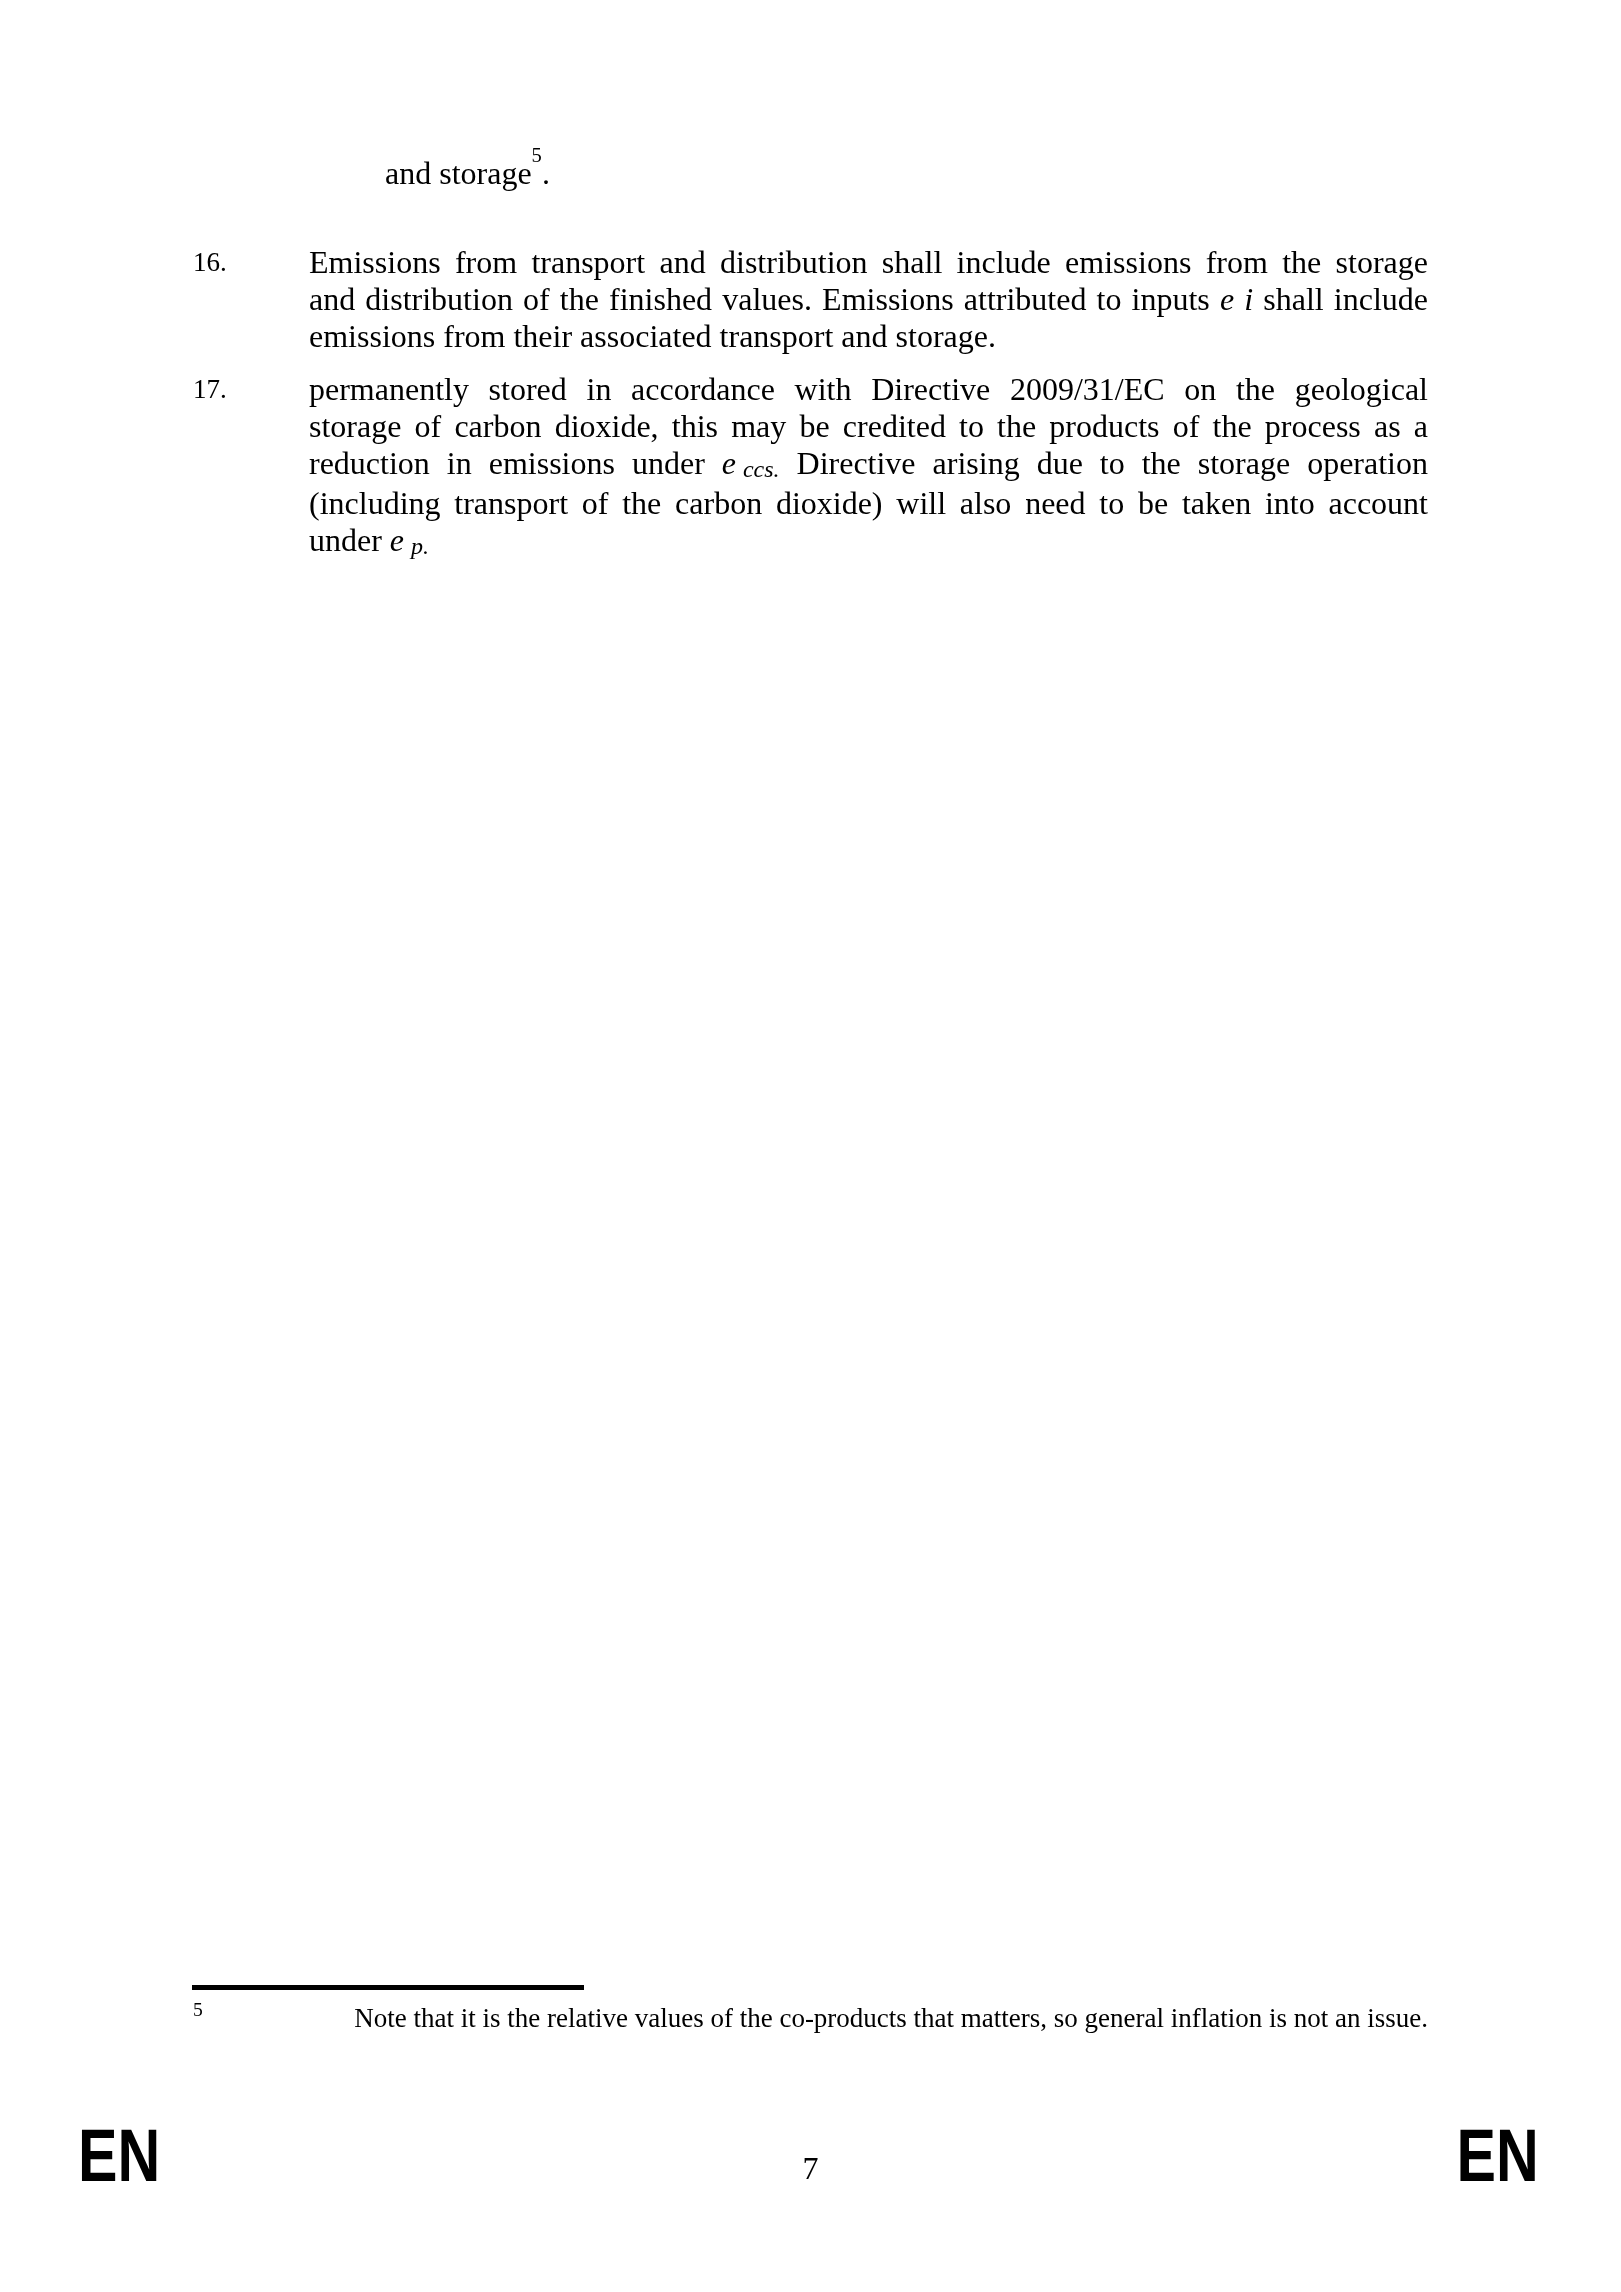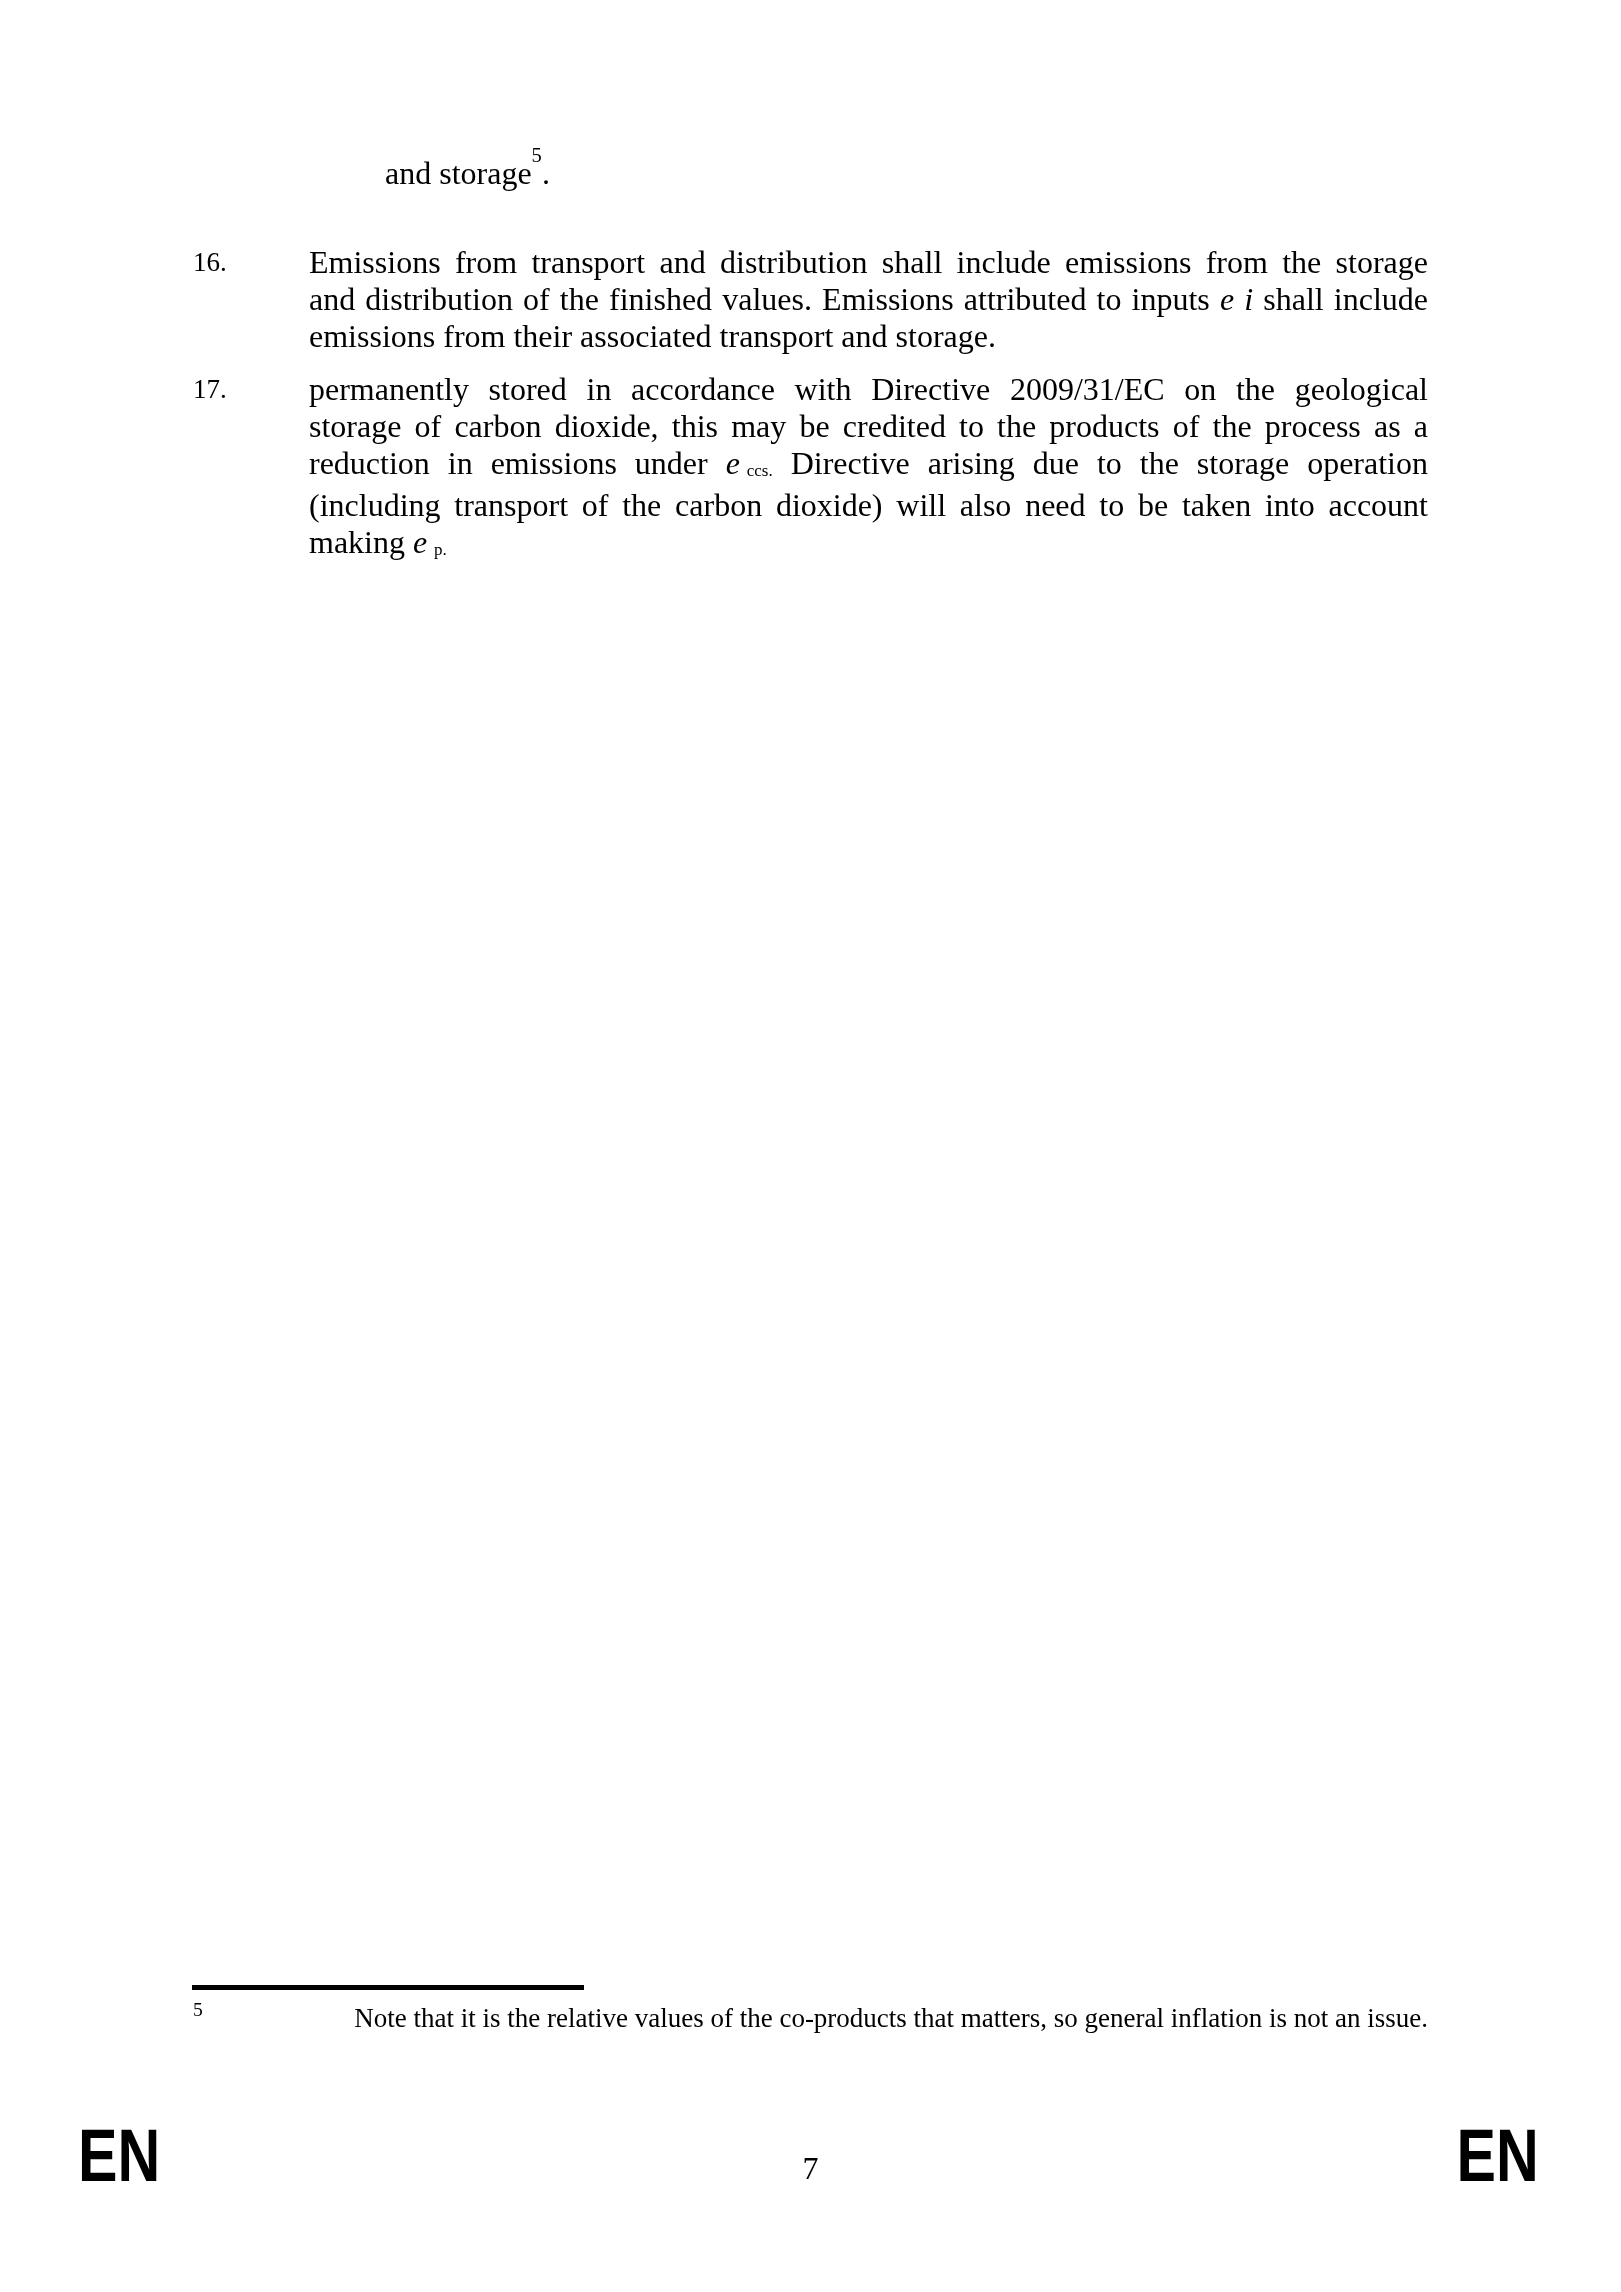--- a/index.html
+++ b/index.html
@@ -23,21 +23,22 @@
   
   .para-cont  { left: 385px; top: 155px;  width: 1043px; }
   .item16-num { left: 193px; top: 244px; }
   .item16-txt { left: 309px; top: 244px; width: 1119px; }
   .item17-num { left: 193px; top: 371px; }
   .item17-txt { left: 309px; top: 371px; width: 1119px; }
 
   
   .var { font-style: italic; }
   .var-sub {
-    font-size: 17px;
+    font-style: italic;
+    font-size: 24px;
     position: relative;
     top: 0.14em;
     margin-left: 6.9px;
   }
   sup.fn-ref {
     font-size: 20.6px;
     position: relative;
     top: -0.5em;
     line-height: 0;
   }
@@ -89,21 +90,21 @@
   <div class="jline">
     <span>storage of carbon dioxide, this may be credited to the products of the process as a</span>
   </div>
   <div class="jline">
     <span>reduction in emissions under </span><span class="var">e</span><span class="var-sub">ccs.</span><span> Directive arising due to the storage operation</span>
   </div>
   <div class="jline">
     <span>(including transport of the carbon dioxide) will also need to be taken into account</span>
   </div>
   <div class="lline">
-    <span>making </span><span class="var">e</span><span class="var-sub">p.</span>
+    <span>under </span><span class="var">e</span><span class="var-sub">p.</span>
   </div>
 </div>
 
 <div class="abs fn-rule"></div>
 <div class="abs fn-marker">5</div>
 <div class="abs fn-text">Note that it is the relative values of the co-products that matters, so general inflation is not an issue.</div>
 
 <div class="abs en-mark en-left">EN</div>
 <div class="abs page-num">7</div>
 <div class="abs en-mark en-right">EN</div>

